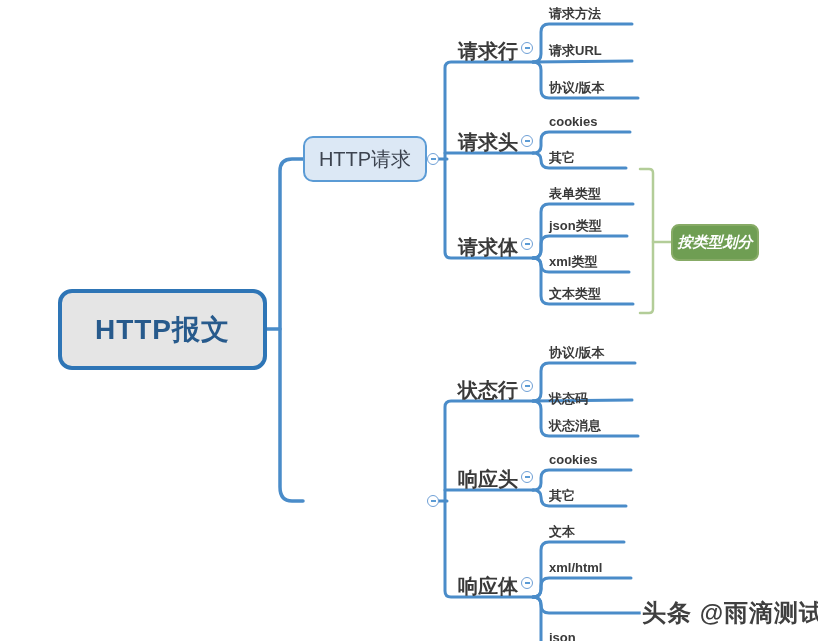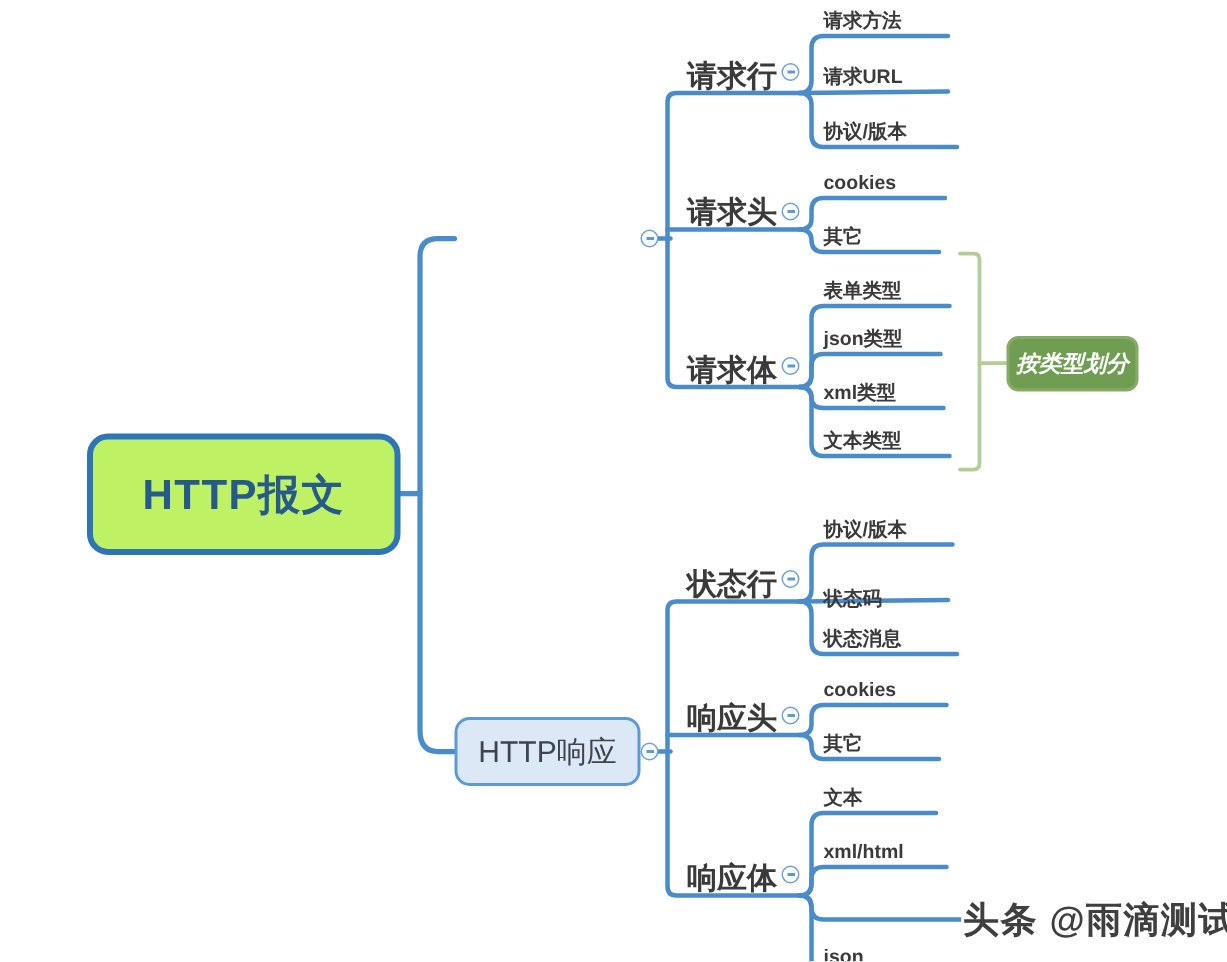--- a/index.html
+++ b/index.html
@@ -3,21 +3,21 @@
 <meta charset="utf-8">
 <style>
   html,body{margin:0;padding:0;background:#fff;}
   .canvas{
     position:relative;width:818px;height:641px;background:#ffffff;overflow:hidden;
     font-family:"Liberation Sans","DejaVu Sans",sans-serif;
   }
   .canvas svg{position:absolute;left:0;top:0;z-index:1;}
   .root{
     position:absolute;left:58px;top:289px;width:209px;height:81px;z-index:2;
-    background:#bef264;border:4px solid #2e75b6;border-radius:14px;
+    background:#e5e5e5;border:4px solid #2e75b6;border-radius:14px;
     display:flex;align-items:center;justify-content:center;box-sizing:border-box;
     font-size:28px;font-weight:700;color:#275a8c;letter-spacing:1px;
   }
   .node{
     position:absolute;left:303px;width:124px;height:46px;z-index:2;
     background:#dce8f5;border:2.5px solid #5b9bd5;border-radius:10px;
     display:flex;align-items:center;justify-content:center;box-sizing:border-box;
     font-size:20px;font-weight:500;color:#3d4450;
   }
   .t2{
@@ -85,21 +85,21 @@
       <path d="M 533 597 Q 541 597 541 605 L 541 640 Q 541 648 549 648 L 630 648"></path>
     </g>
     <g fill="none" stroke="#b3cd98" stroke-width="2.5" stroke-linecap="round" stroke-linejoin="round">
       <path d="M 640 169 L 649 169 Q 653 169 653 173 L 653 309 Q 653 313 649 313 L 640 313"></path>
       <path d="M 653 242 L 671 242"></path>
     </g>
   </svg>
 
   <div class="root">HTTP报文</div>
 
-  <div class="node" style="top:478px">HTTP响应</div>
+  <div class="node" style="top:136px">HTTP请求</div>
 
   <div class="t2" style="top:40px">请求行</div>
   <div class="t2" style="top:131px">请求头</div>
   <div class="t2" style="top:236px">请求体</div>
 
   <div class="t2" style="top:379px">状态行</div>
   <div class="t2" style="top:468px">响应头</div>
   <div class="t2" style="top:575px">响应体</div>
 
   <div class="t3" style="top:3px">请求方法</div>

